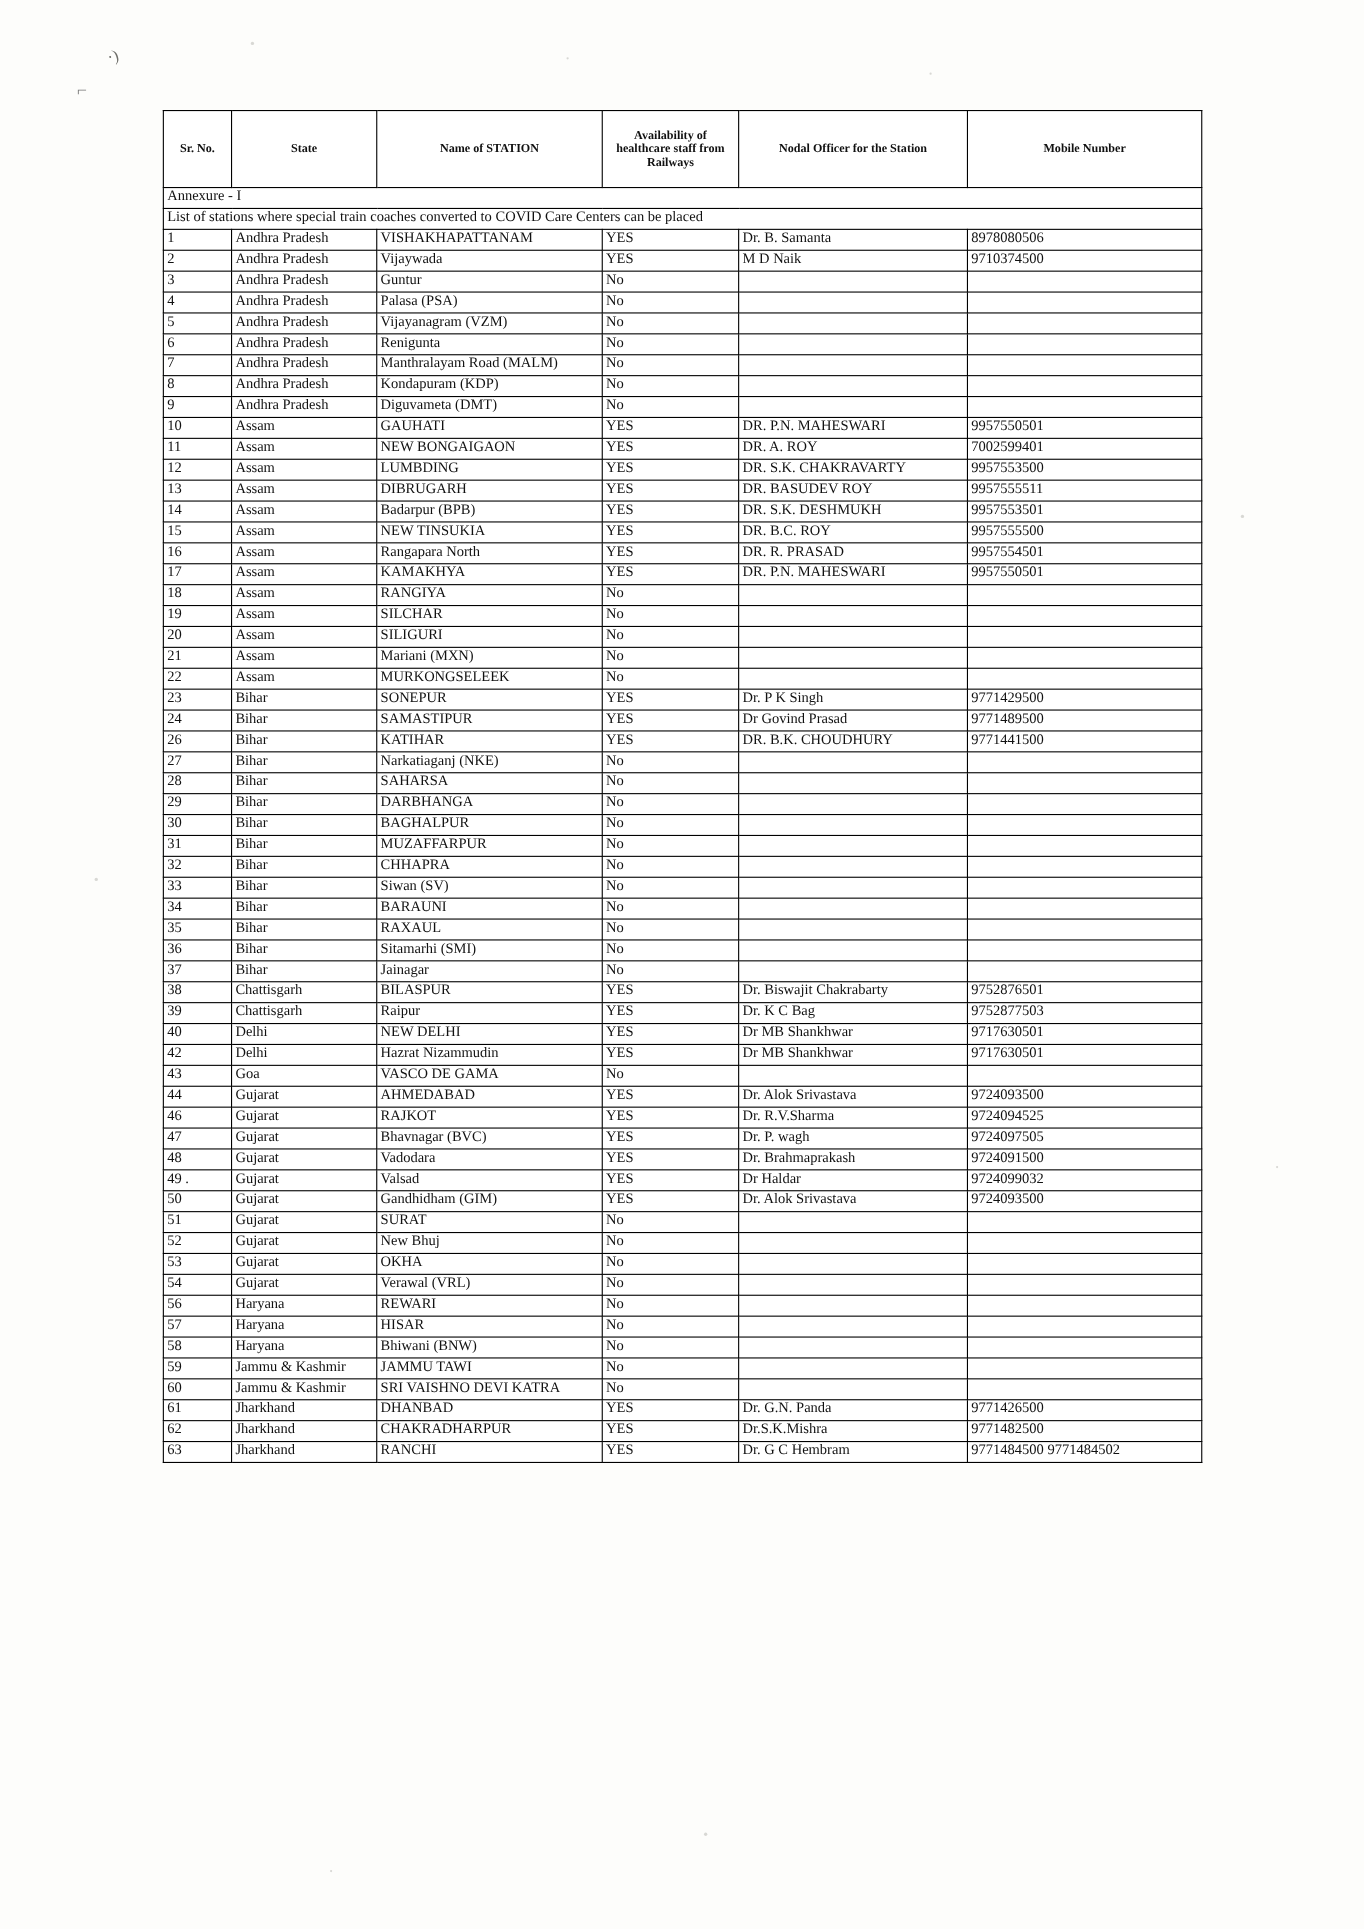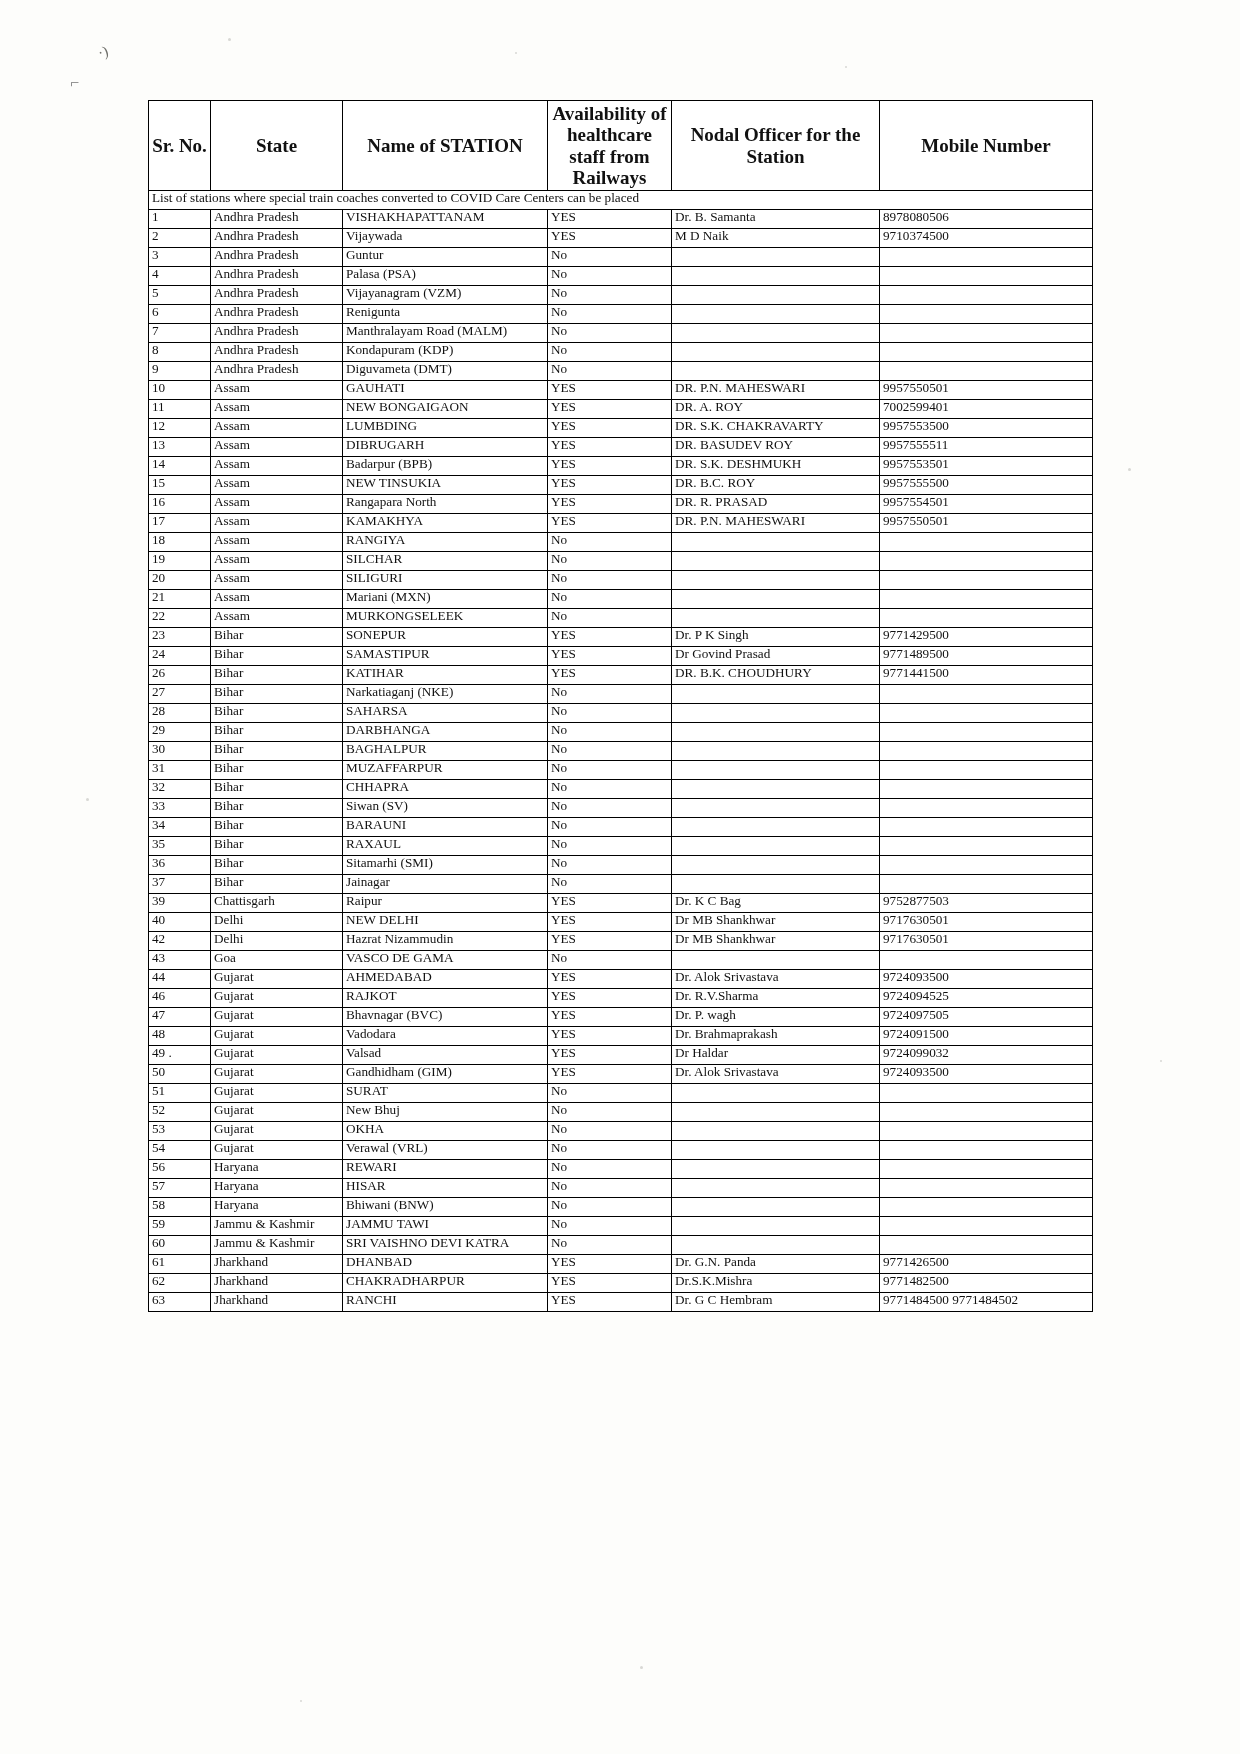--- a/index.html
+++ b/index.html
@@ -67,21 +67,21 @@
   .subtitle-row td {
     text-align: center;
     font-weight: bold;
     font-size: 14.5px;
     height: 22px;
     padding-top: 1px;
   }
   thead.colhead td {
     text-align: center;
     font-weight: bold;
-    font-size: 19px;
+    font-size: 11px;
     vertical-align: middle;
     height: 70px;
     white-space: normal;
     line-height: 1.12;
     padding: 2px 3px;
   }
   col.c-sr    { width: 62px; }
   col.c-state { width: 132px; }
   col.c-stn   { width: 205px; }
   col.c-avail { width: 124px; }
@@ -118,20 +118,23 @@
     <table class="annex">
       <colgroup>
         <col class="c-sr">
           <col class="c-state">
           <col class="c-stn">
         <col class="c-avail">
           <col class="c-off">
           <col class="c-mob">
       </colgroup>
       <tbody>
+        <tr class="title-row">
+          <td colspan="6">Annexure - I</td>
+        </tr>
         <tr class="subtitle-row">
           <td colspan="6">List of stations where special train coaches converted to COVID Care Centers can be placed</td>
         </tr>
       </tbody>
       <thead class="colhead">
         <tr>
           <td>Sr. No.</td>
           <td>State</td>
           <td>Name of STATION</td>
           <td>Availability of healthcare staff from Railways</td>
@@ -422,20 +425,28 @@
           </tr>
           <tr>
             <td class="sr">37</td>
             <td class="state">Bihar</td>
             <td class="stn">Jainagar</td>
             <td class="avail">No</td>
             <td class="off"></td>
             <td class="mob"></td>
           </tr>
           <tr>
+            <td class="sr">38</td>
+            <td class="state">Chattisgarh</td>
+            <td class="stn">BILASPUR</td>
+            <td class="avail">YES</td>
+            <td class="off">Dr. Biswajit Chakrabarty</td>
+            <td class="mob">9752876501</td>
+          </tr>
+          <tr>
             <td class="sr">39</td>
             <td class="state">Chattisgarh</td>
             <td class="stn">Raipur</td>
             <td class="avail">YES</td>
             <td class="off">Dr. K C Bag</td>
             <td class="mob">9752877503</td>
           </tr>
           <tr>
             <td class="sr">40</td>
             <td class="state">Delhi</td>

